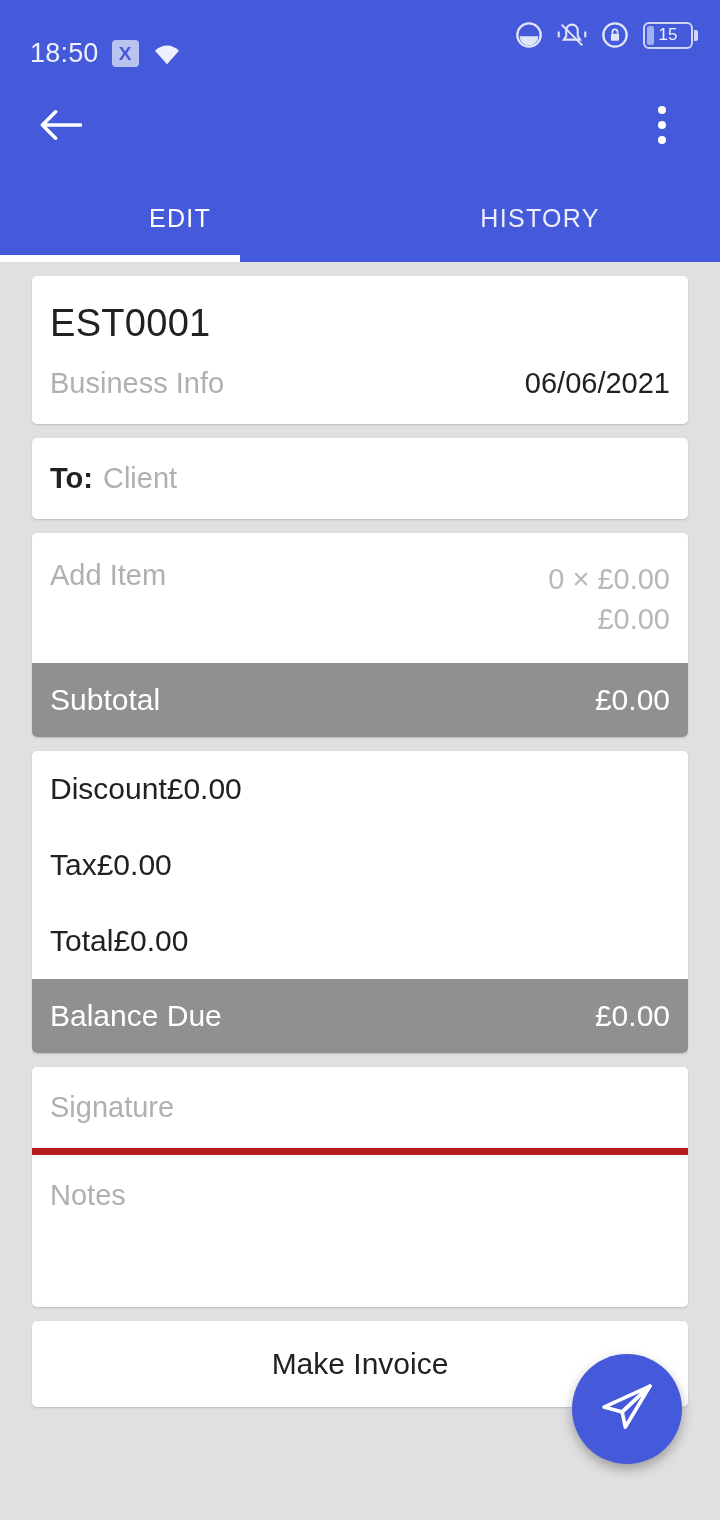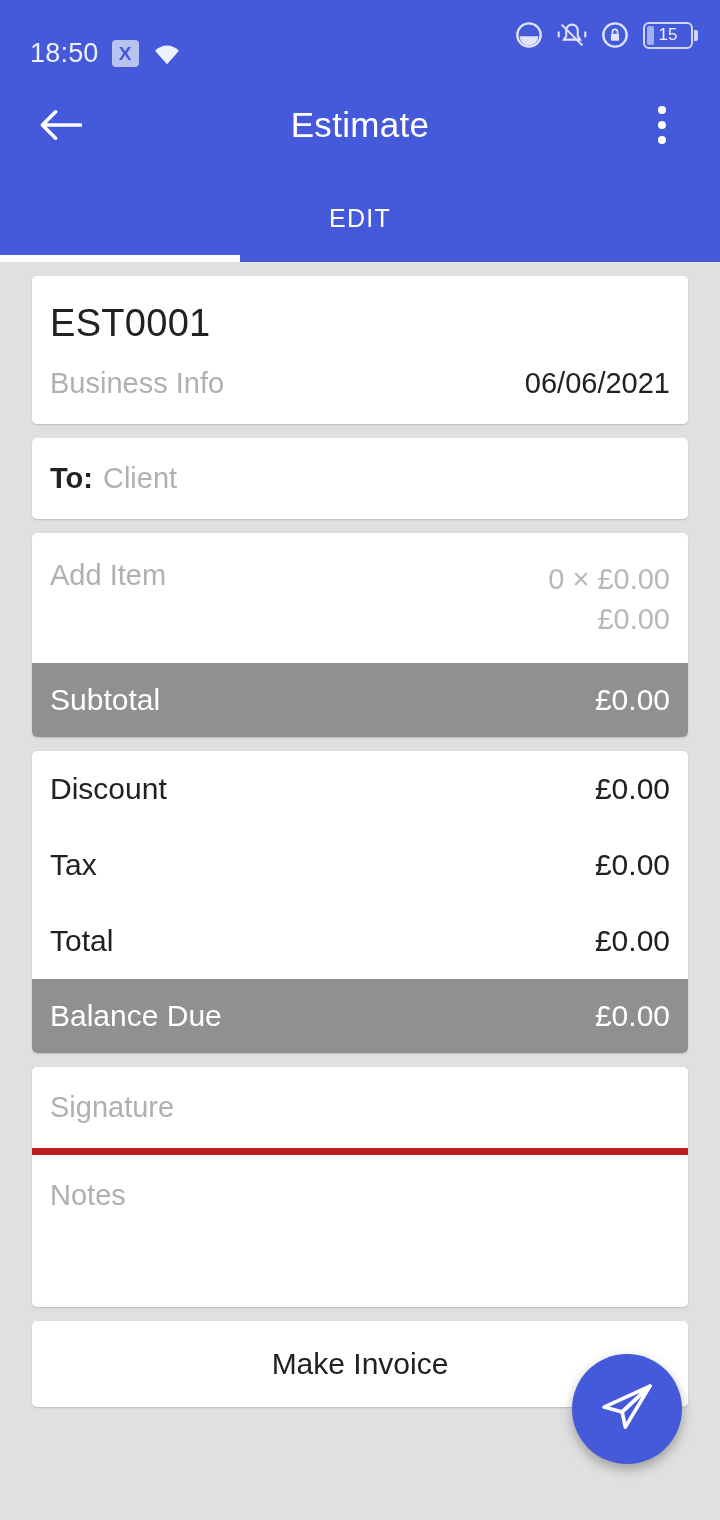--- a/index.html
+++ b/index.html
@@ -237,21 +237,20 @@
     align-items: center;
     padding: 20px 18px;
   }
   .accent-row span {
     font-size: 30px;
     color: #ffffff;
   }
 
   .totals-row {
     display: flex;
-    justify-content: space-between;
     align-items: center;
     padding: 21px 18px;
   }
   .totals-row span {
     font-size: 30px;
     color: #212121;
   }
 
   
   .photo-row {
@@ -351,30 +350,30 @@
     </span>
   </div>
 </div>
 
 <div class="app-bar">
   <div class="back-btn">
     <svg class="icon-svg" width="44" height="36" viewBox="0 0 30 24">
       <path d="M29 12 H3 M12 3 L3 12 L12 21" fill="none" stroke="#ffffff" stroke-width="2.4" stroke-linecap="round" stroke-linejoin="round"></path>
     </svg>
   </div>
-  <div class="app-title">Estimate</div>
   <div class="overflow-btn">
     <span class="overflow-dot"></span>
     <span class="overflow-dot"></span>
     <span class="overflow-dot"></span>
   </div>
 </div>
 
 <div class="tab-bar">
   <div class="tab">EDIT</div>
+  <div class="tab inactive">HISTORY</div>
   <div class="tab-indicator"></div>
 </div>
 
 <div class="content">
 
   <div class="card">
     <div class="doc-number">EST0001</div>
     <div class="doc-meta">
       <span class="biz">Business Info</span>
       <span class="date">06/06/2021</span>

